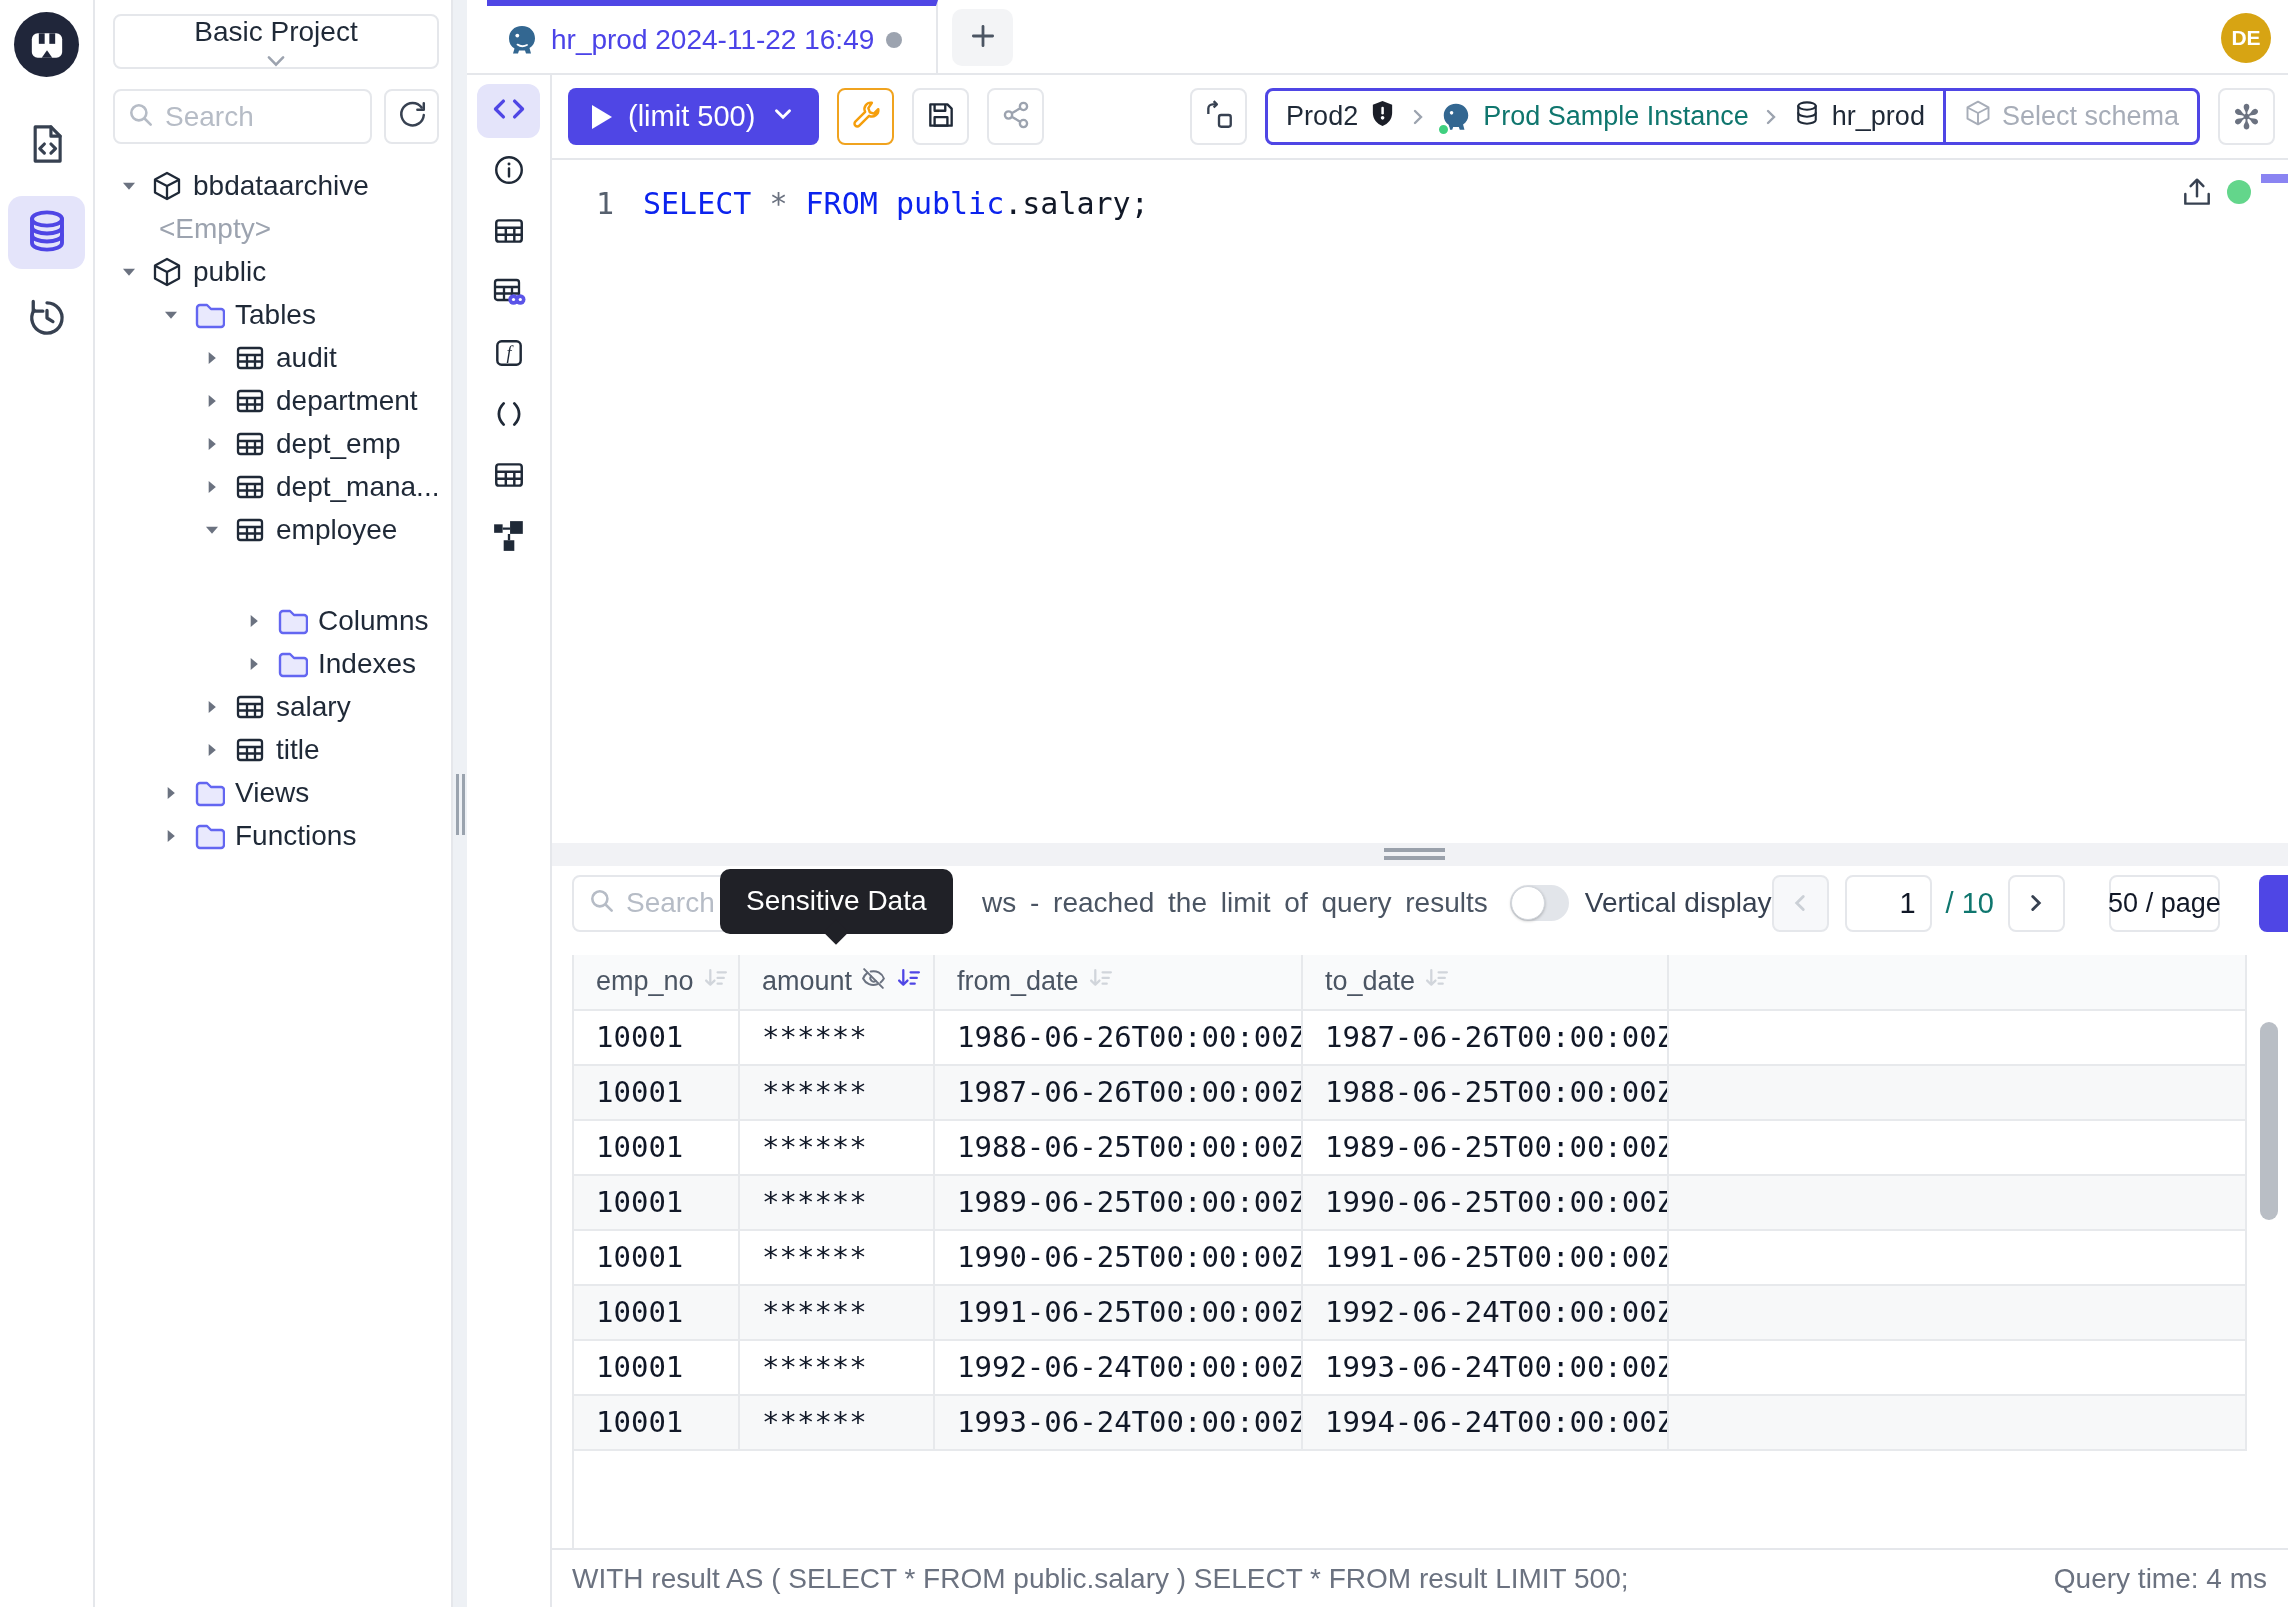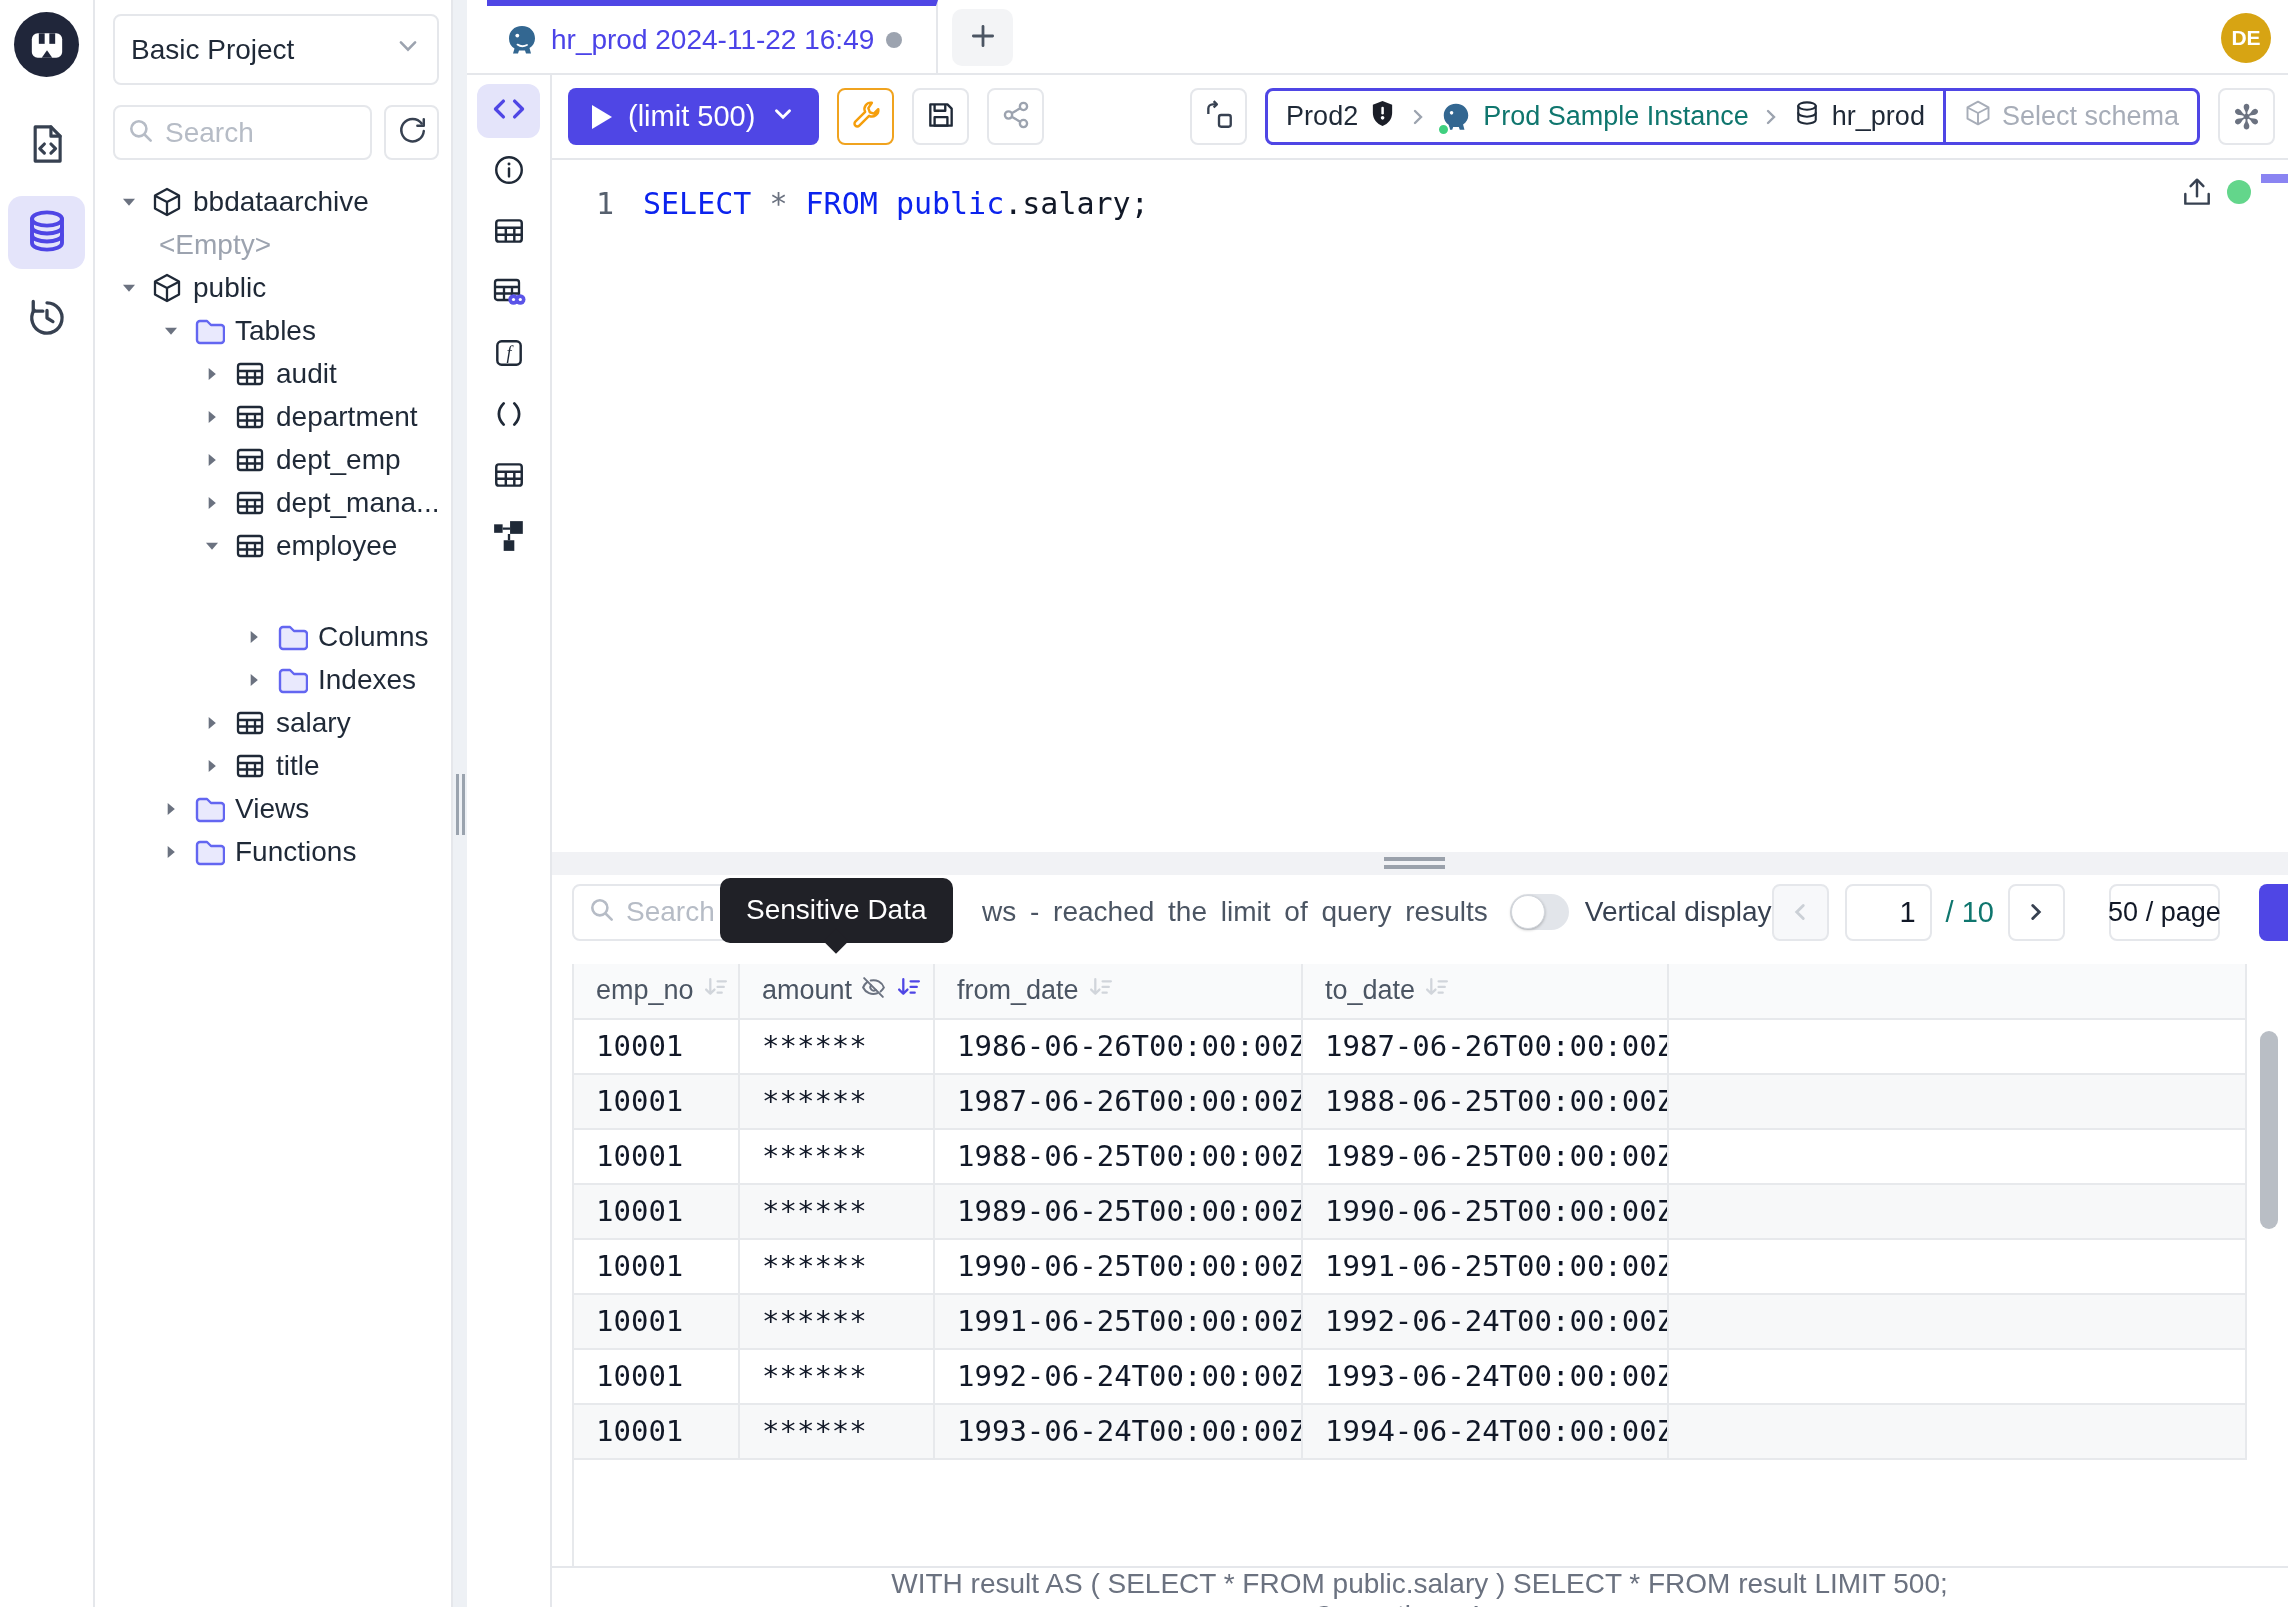--- a/index.html
+++ b/index.html
@@ -7,21 +7,21 @@
   .app { display:flex; width:2289px; height:1608px; }
 
   
   .rail { width:95px; flex-shrink:0; border-right:2px solid #e5e7eb; display:flex; flex-direction:column; align-items:center; padding-top:12px; background:#fff; }
   .logo { width:65px; height:65px; border-radius:50%; background:#20263a; display:flex; align-items:center; justify-content:center; margin-bottom:32px; }
   .rail-btn { width:77px; height:73px; border-radius:14px; display:flex; align-items:center; justify-content:center; margin-bottom:14px; cursor:pointer; }
   .rail-btn.active { background:#e4e4fa; }
 
   
   .sidebar { width:358px; flex-shrink:0; border-right:2px solid #e5e7eb; background:#fff; padding:14px 12px 0 18px; overflow:hidden; }
-  .project-select { height:71px; border:2px solid #e5e7eb; border-radius:8px; display:flex; align-items:center; justify-content:space-between; padding:0 16px; font-size:28px; margin-bottom:20px; cursor:pointer; background:#fff; }
+  .project-select { height:55px; border:2px solid #e5e7eb; border-radius:8px; display:flex; align-items:center; justify-content:space-between; padding:0 16px; font-size:28px; margin-bottom:20px; cursor:pointer; background:#fff;flex-direction:column; }
   .search-row { display:flex; gap:12px; margin-bottom:20px; }
   .search-box { flex:1; height:55px; border:2px solid #e5e7eb; border-radius:8px; display:flex; align-items:center; padding:0 12px; gap:10px; background:#fff; }
   .search-box input { border:none; outline:none; font-size:28px; width:100%; color:#374151; font-family:"Liberation Sans",sans-serif; }
   .search-box input::placeholder { color:#b6bcc6; }
   .refresh-btn { width:55px; height:55px; border:2px solid #e5e7eb; border-radius:8px; display:flex; align-items:center; justify-content:center; background:#fff; cursor:pointer; }
   .tree { font-size:28px; }
   .tree-row { display:flex; align-items:center; height:43px; gap:9px; white-space:nowrap; cursor:pointer; }
   .tree-caret { width:24px; display:flex; justify-content:center; flex-shrink:0; }
   .tree-ico { width:34px; height:34px; display:flex; align-items:center; justify-content:center; flex-shrink:0; }
   .tree-label { color:#1f2937; }
@@ -96,21 +96,21 @@
 
   .res-table { margin:14px 0 0 20px; width:1675px; border-left:2px solid #e7e9ec; overflow:hidden; flex:1; min-height:0; }
   .rt-head { display:flex; background:#f9fafb; height:56px; }
   .rt-row { display:flex; height:55px; background:#fff; font-family:"DejaVu Sans Mono", monospace; font-size:29px; color:#111827; }
   .rt-row.alt { background:#f7f8f9; }
   .rt-cell { border-right:2px solid #e7e9ec; border-bottom:2px solid #e7e9ec; display:flex; align-items:center; padding-left:22px; gap:10px; overflow:hidden; white-space:nowrap; }
   .rt-head .rt-cell { font-family:"Liberation Sans",sans-serif; font-size:27px; color:#4b5563; gap:8px; }
   .col0 { width:166px; } .col1 { width:195px; } .col2 { width:368px; } .col3 { width:366px; } .col4 { flex:1; border-right:2px solid #e7e9ec; }
   .res-scrollthumb { position:absolute; right:11px; top:156px; width:18px; height:198px; border-radius:9px; background:#b9bec5; cursor:pointer; }
 
-  .statusbar { height:42px; flex-shrink:0; border-top:2px solid #e5e7eb; display:flex; align-items:center; justify-content:space-between; padding:0 22px 0 20px; font-size:28px; color:#6b7280; background:#fff; white-space:nowrap;flex-direction:column; }
+  .statusbar { height:60px; flex-shrink:0; border-top:2px solid #e5e7eb; display:flex; align-items:center; justify-content:space-between; padding:0 22px 0 20px; font-size:28px; color:#6b7280; background:#fff; white-space:nowrap; }
 </style>
 </head>
 <body>
 
 <div class="app">
 
   <div class="rail">
     <div class="logo">
       <svg width="42" height="42" viewBox="0 0 36 36">
         <rect x="5" y="8" width="26" height="21" rx="5" fill="#fff"></rect>

